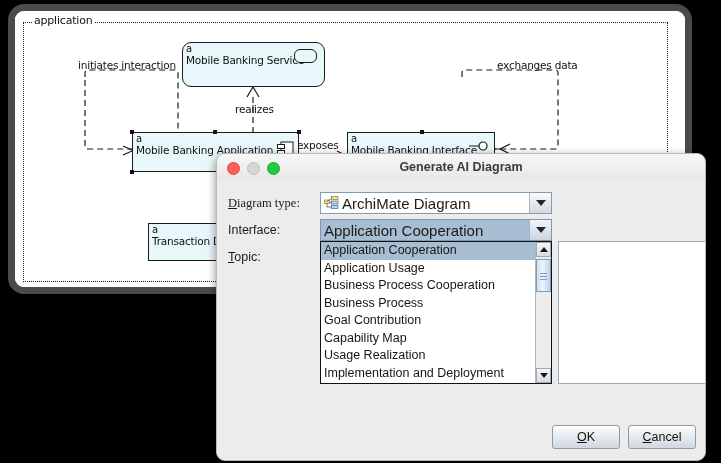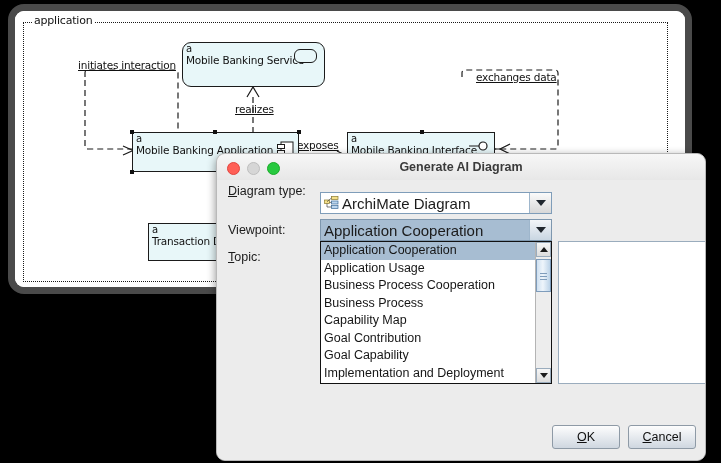--- a/index.html
+++ b/index.html
@@ -84,24 +84,24 @@
   }
 
   
   .handle{
     position:absolute;width:4px;height:4px;background:#111;
   }
 
   
   .conn-label{
     position:absolute;font-size:10.5px;color:#111;
-    letter-spacing:-0.2px;white-space:nowrap;text-decoration:underline;
+    letter-spacing:-0.2px;white-space:nowrap;
   }
   #label-initiates{left:63px;top:48px;}
-  #label-exchanges{left:461px;top:48px;margin-top:12px;}
+  #label-exchanges{left:482px;top:48px;}
   #label-realizes{left:188px;top:92px;margin-left:32px;}
   #label-exposes{left:282px;top:128px;}
 
   svg.conn{position:absolute;left:0;top:0;width:684px;height:290px;overflow:visible;pointer-events:none;}
 
   
   #dialog{
     position:absolute;left:216px;top:153px;width:490px;height:308px;
     background:#ececec;
     border-radius:9px;
@@ -129,21 +129,21 @@
   #btn-zoom{left:50px;background:#27c93f;border:1px solid #1aab29;}
 
   #dialog-body{position:absolute;left:0;top:26px;right:0;bottom:0;background:#ececec;}
 
   .field-label{
     position:absolute;font-size:12.5px;color:#1b1b1b;
     font-family:"Liberation Sans",sans-serif;
   }
   .mn{text-decoration:underline;}
 
-  #lbl-diagram-type{left:11px;top:4px;}
+  #lbl-diagram-type{left:11px;top:16px;font-family:Liberation Serif, serif;}
   #lbl-viewpoint{left:11px;top:43px;}
   #lbl-topic{left:11px;top:70px;}
 
   
   .combo{
     position:absolute;height:22px;box-sizing:border-box;
     border:1px solid #7f9db9;background:#fff;
     display:flex;align-items:center;
   }
   #combo-diagram-type{left:103px;top:12px;width:232px;}
@@ -304,21 +304,21 @@
     <span class="traffic" id="btn-close"></span>
     <span class="traffic" id="btn-minimize"></span>
     <span class="traffic" id="btn-zoom"></span>
     <span id="dialog-title">Generate AI Diagram</span>
   </div>
 
   <div id="dialog-body">
 
     <span class="field-label" id="lbl-diagram-type"><span class="mn">D</span><span>iagram type:</span></span>
 
-    <span class="field-label" id="lbl-viewpoint">Viewpoint:</span>
+    <span class="field-label" id="lbl-viewpoint">Interface:</span>
 
     <span class="field-label" id="lbl-topic"><span class="mn">T</span><span>opic:</span></span>
 
     <div class="combo" id="combo-diagram-type">
       <svg id="icon-archimate" viewBox="0 0 15 14">
         <rect x="0.5" y="4" width="5" height="3.5" fill="#f5e08a" stroke="#8a7b2e" stroke-width="0.7"></rect>
         <rect x="7.5" y="0.5" width="6.5" height="3" fill="#f5e08a" stroke="#8a7b2e" stroke-width="0.7"></rect>
         <rect x="7.5" y="5" width="6.5" height="3" fill="#bcd6ef" stroke="#3d6b99" stroke-width="0.7"></rect>
         <rect x="7.5" y="9.5" width="6.5" height="3" fill="#bcd6ef" stroke="#3d6b99" stroke-width="0.7"></rect>
         <line x1="3" y1="7.5" x2="3" y2="11" stroke="#444" stroke-width="0.7"></line>
@@ -338,23 +338,23 @@
           <span class="tri-down"></span>
         </span>
     </div>
 
     <div id="dropdown-list">
       <div id="dropdown-items">
         <div class="dd-item selected">Application Cooperation</div>
         <div class="dd-item">Application Usage</div>
         <div class="dd-item">Business Process Cooperation</div>
         <div class="dd-item">Business Process</div>
+        <div class="dd-item">Goal Contribution</div>
         <div class="dd-item">Capability Map</div>
-        <div class="dd-item">Goal Contribution</div>
-        <div class="dd-item">Goal Capability</div>
+        <div class="dd-item">Usage Realization</div>
         <div class="dd-item">Implementation and Deployment</div>
       </div>
       <div id="dd-scrollbar">
         <span class="sb-btn" id="sb-up">
             <span class="tri-up-s"></span>
           </span>
         <span id="sb-thumb">
           <span class="thumb-grip"></span>
           <span class="thumb-grip g2"></span>
           <span class="thumb-grip g3"></span>

